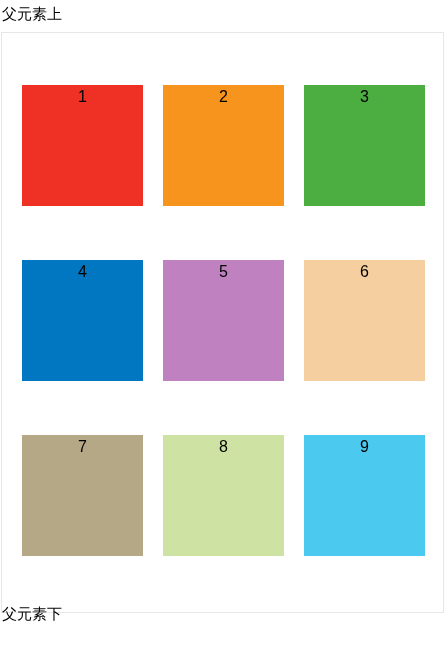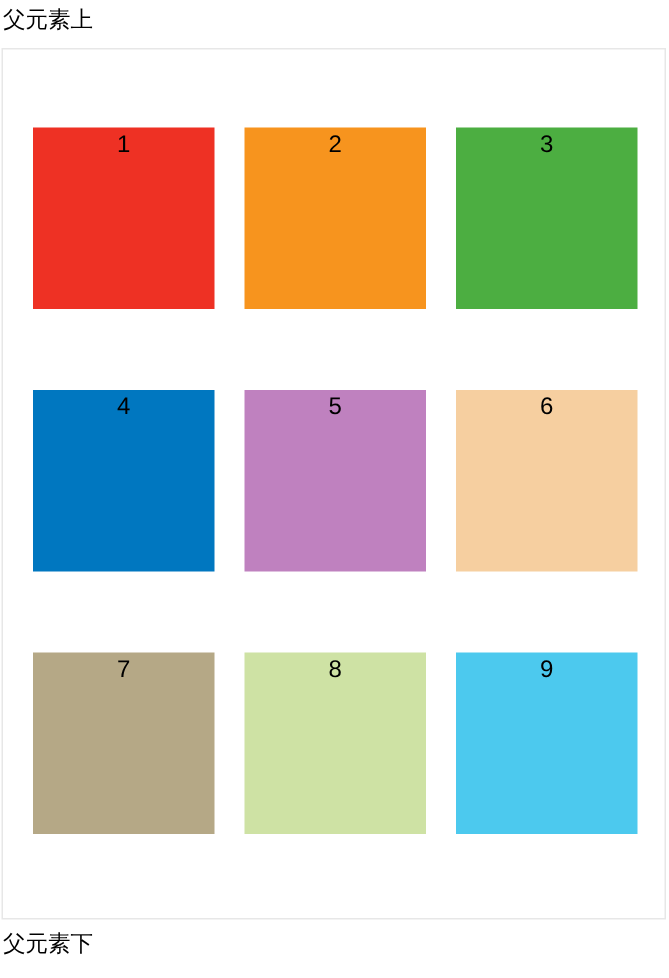--- a/index.html
+++ b/index.html
@@ -32,21 +32,20 @@
   .label-top {
     position: absolute;
     left: 0px;
     top: 4px;
   }
 
   .label-bottom {
     position: absolute;
     left: 0px;
     top: 604px;
-    margin-top: 16px;
   }
 
   .parent-box {
     position: absolute;
     left: 1px;
     top: 32px;
     width: 443px;
     height: 581px;
     border: 1px solid #e7e7e7;
     box-sizing: border-box;

